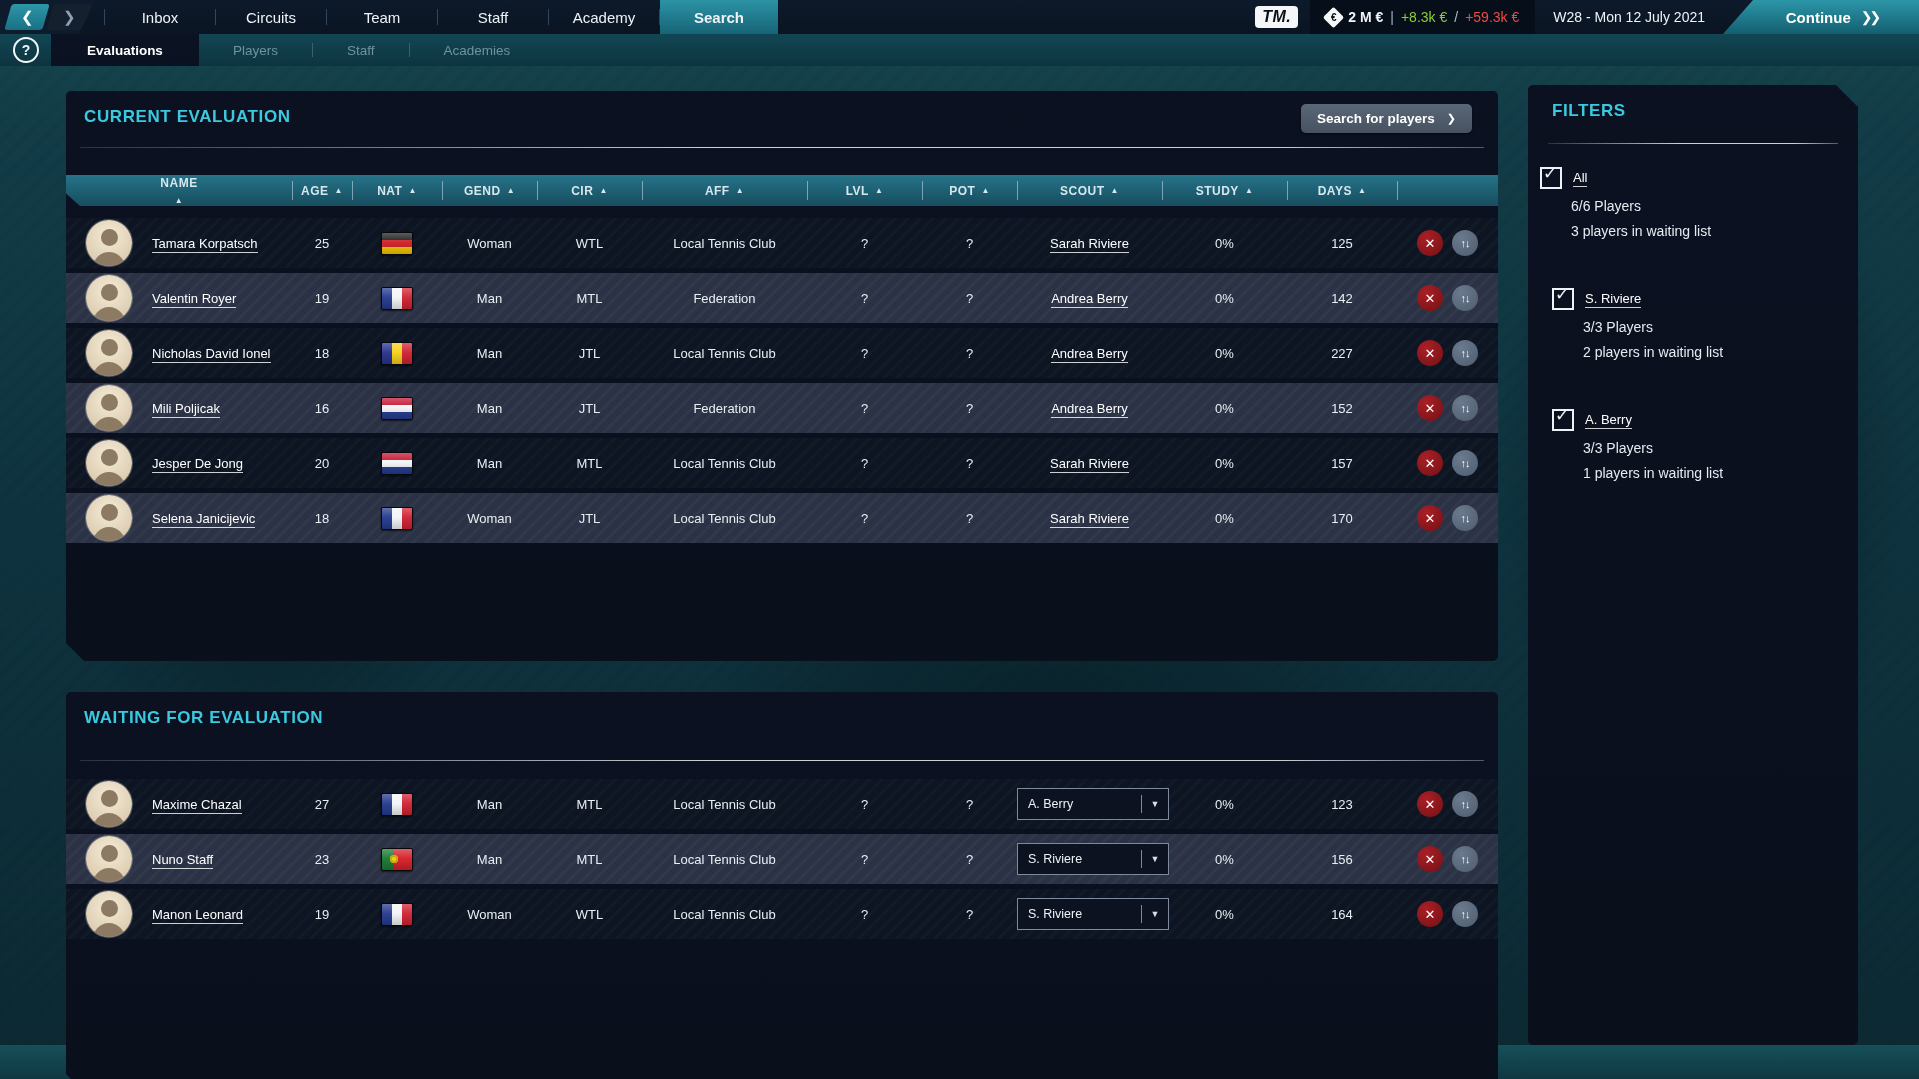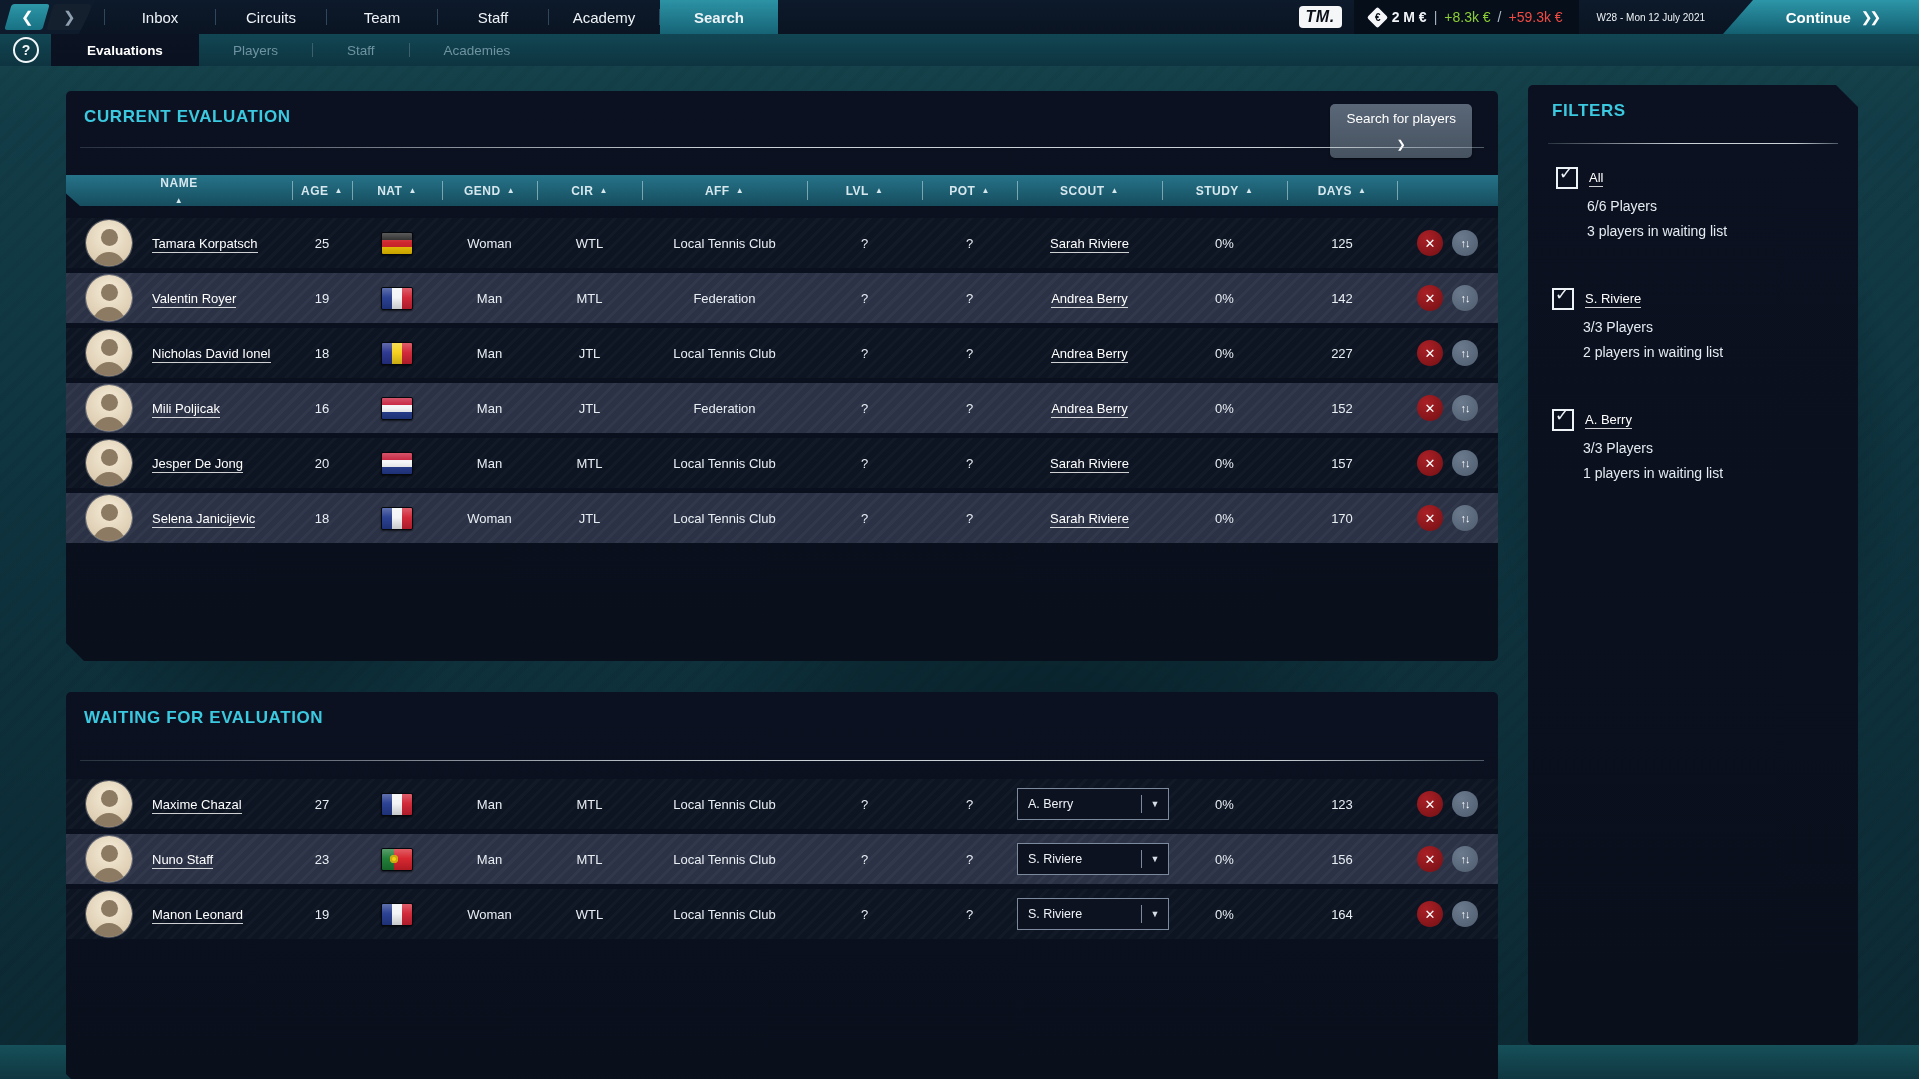--- a/index.html
+++ b/index.html
@@ -26,39 +26,39 @@
   .top-right{margin-left:auto;display:flex;align-items:center;height:100%;}
   .tm-logo{background:#f4f6f8;color:#0a0f18;font-weight:900;font-style:italic;font-size:16px;border-radius:4px;padding:2px 7px;letter-spacing:.5px;}
   .moneybox{display:flex;align-items:center;gap:7px;background:#060e1a;height:100%;padding:0 16px;margin-left:12px;font-size:14px;}
   .coin{width:15px;height:15px;background:#f4f6f8;transform:rotate(45deg);border-radius:2px;display:flex;align-items:center;justify-content:center;}
   .coin i{transform:rotate(-45deg);font-style:normal;font-weight:bold;color:#0a0f18;font-size:10px;}
   .money-amt{font-weight:bold;color:#f2f5f8;}
   .money-bar{color:#9fb0bf;}
   .money-gain{color:#8ccf35;}
   .money-div{color:#aebccb;}
   .money-loss{color:#ef4b43;}
-  .datebox{font-size:10px;color:#eef3f7;padding:0 18px;}
+  .datebox{font-size:14px;color:#eef3f7;padding:0 18px;}
   .continue-btn{height:34px;min-width:196px;background:linear-gradient(180deg,#2c96a8,#135f70);clip-path:polygon(30px 0,100% 0,100% 100%,0 100%);display:flex;align-items:center;justify-content:center;gap:10px;color:#fff;font-weight:bold;font-size:15px;cursor:pointer;padding:0 18px 0 40px;box-sizing:border-box;}
   .continue-btn .chev{letter-spacing:-3px;font-size:14px;}
   
   .subnav{position:absolute;left:0;top:34px;width:1919px;height:32px;background:linear-gradient(180deg,#12squ,#0d3743);background:linear-gradient(180deg,#124653,#0d3440);display:flex;align-items:center;z-index:5;}
   .help-icon{width:22px;height:22px;border:2px solid #f2f6f8;border-radius:50%;color:#f2f6f8;font-weight:bold;font-size:14px;display:flex;align-items:center;justify-content:center;margin:0 12px 0 13px;cursor:pointer;}
   .subtab{font-size:13.5px;color:#6f93a0;padding:0 34px;height:100%;display:flex;align-items:center;cursor:pointer;}
   .subtab.active{background:linear-gradient(180deg,#0b1322,#0a1120);color:#fff;font-weight:bold;min-width:80px;justify-content:center;}
   .subsep{width:1px;height:14px;background:#3d5f6c;}
   
   .panel{position:absolute;background:linear-gradient(180deg,#0b1120,#090f1b);border-radius:5px;z-index:4;}
   .panel.cut-bl{clip-path:polygon(0 0,100% 0,100% 100%,18px 100%,0 calc(100% - 18px));}
   .panel.cut-tr{clip-path:polygon(0 0,calc(100% - 22px) 0,100% 22px,100% 100%,0 100%);}
   #panel-current{left:66px;top:91px;width:1432px;height:570px;}
   #panel-waiting{left:66px;top:692px;width:1432px;height:400px;}
   #panel-filters{left:1528px;top:85px;width:330px;height:960px;}
   .panel-title{position:absolute;left:18px;top:16px;font-size:17px;font-weight:bold;color:#3bc9e0;letter-spacing:.6px;}
   .hr{position:absolute;left:14px;right:14px;height:1px;background:linear-gradient(90deg,rgba(130,150,160,.25),rgba(235,243,247,.85) 45%,rgba(235,243,247,.85) 85%,rgba(180,200,210,.4));}
-  .searchbtn{position:absolute;right:26px;top:13px;background:linear-gradient(180deg,#5a6778,#46525f);border-radius:5px;color:#fff;font-size:13.5px;font-weight:normal;padding:7px 16px;display:flex;align-items:center;gap:12px;cursor:pointer;box-shadow:0 1px 2px rgba(0,0,0,.5);flex-direction:column;}
+  .searchbtn{position:absolute;right:26px;top:13px;background:linear-gradient(180deg,#5a6778,#46525f);border-radius:5px;color:#fff;font-size:13.5px;font-weight:bold;padding:7px 16px;display:flex;align-items:center;gap:12px;cursor:pointer;box-shadow:0 1px 2px rgba(0,0,0,.5);}
   .searchbtn .chev{font-size:11px;}
   
   .grid{display:grid;grid-template-columns:86px 140px 60px 90px 95px 105px 165px 115px 95px 145px 125px 110px 1fr;align-items:center;}
   .thead{position:absolute;left:0;top:84px;width:100%;height:31px;background:linear-gradient(180deg,#267389,#164d5e);clip-path:polygon(0 0,100% 0,100% 100%,14px 100%,0 60%);}
   .hcell{position:relative;text-align:center;font-size:12px;font-weight:bold;color:#d6e7ee;letter-spacing:.5px;cursor:pointer;height:100%;display:flex;align-items:center;justify-content:center;gap:6px;}
   .hcell .arrow{font-size:8px;}
   .hcell.first{grid-column:1 / 3;flex-direction:column;}
   .hcell.sep::before{content:"";position:absolute;left:0;top:20%;bottom:20%;width:1px;background:rgba(215,235,243,.5);}
   .rows{position:absolute;left:0;top:127px;width:100%;}
   .trow{height:50px;margin-bottom:5px;position:relative;}
@@ -468,21 +468,21 @@
       <div class="cbtn swap">↑↓</div>
     </div>
   </div>
 </div>
 </div>
 
 <div class="panel cut-tr" id="panel-filters">
   <div class="panel-title" style="left:24px;">FILTERS</div>
   <div class="hr" style="top:58px;left:20px;right:20px;"></div>
 
-  <div class="fgroup" style="top:82px;left:28px;">
+  <div class="fgroup" style="top:82px;left:12px;">
     <div class="frow1">
       <div class="checkbox"></div>
       <span class="link">All</span>
     </div>
     <div class="fplayers">6/6 Players</div>
     <div class="fwaiting">3 players in waiting list</div>
   </div>
 
   <div class="fgroup" style="top:203px;left:24px;">
     <div class="frow1">

